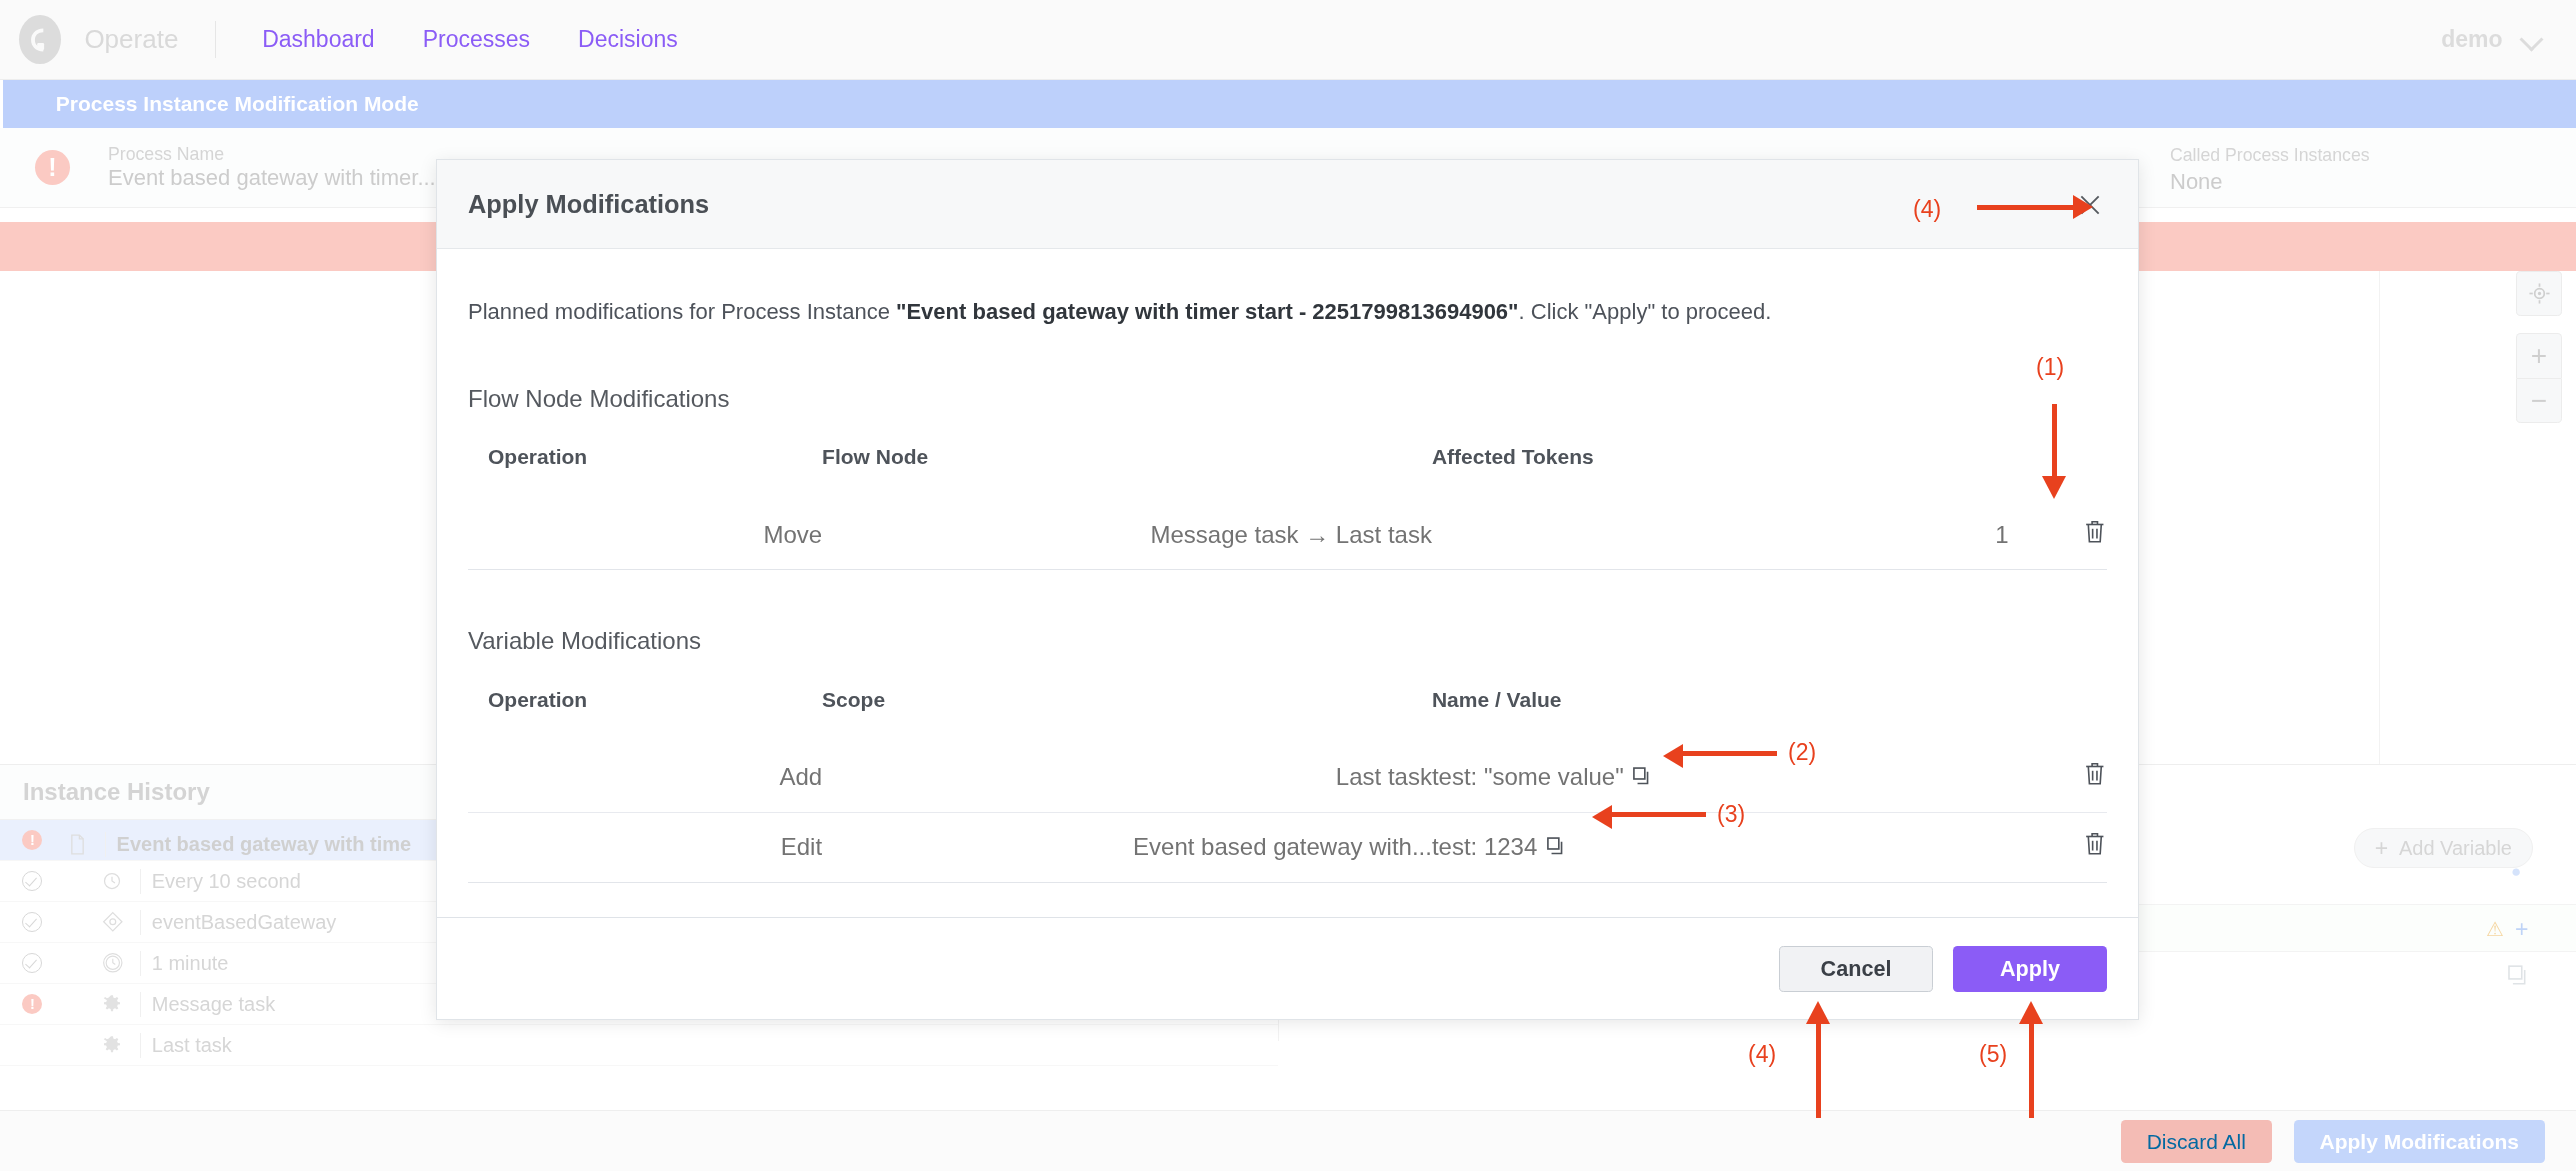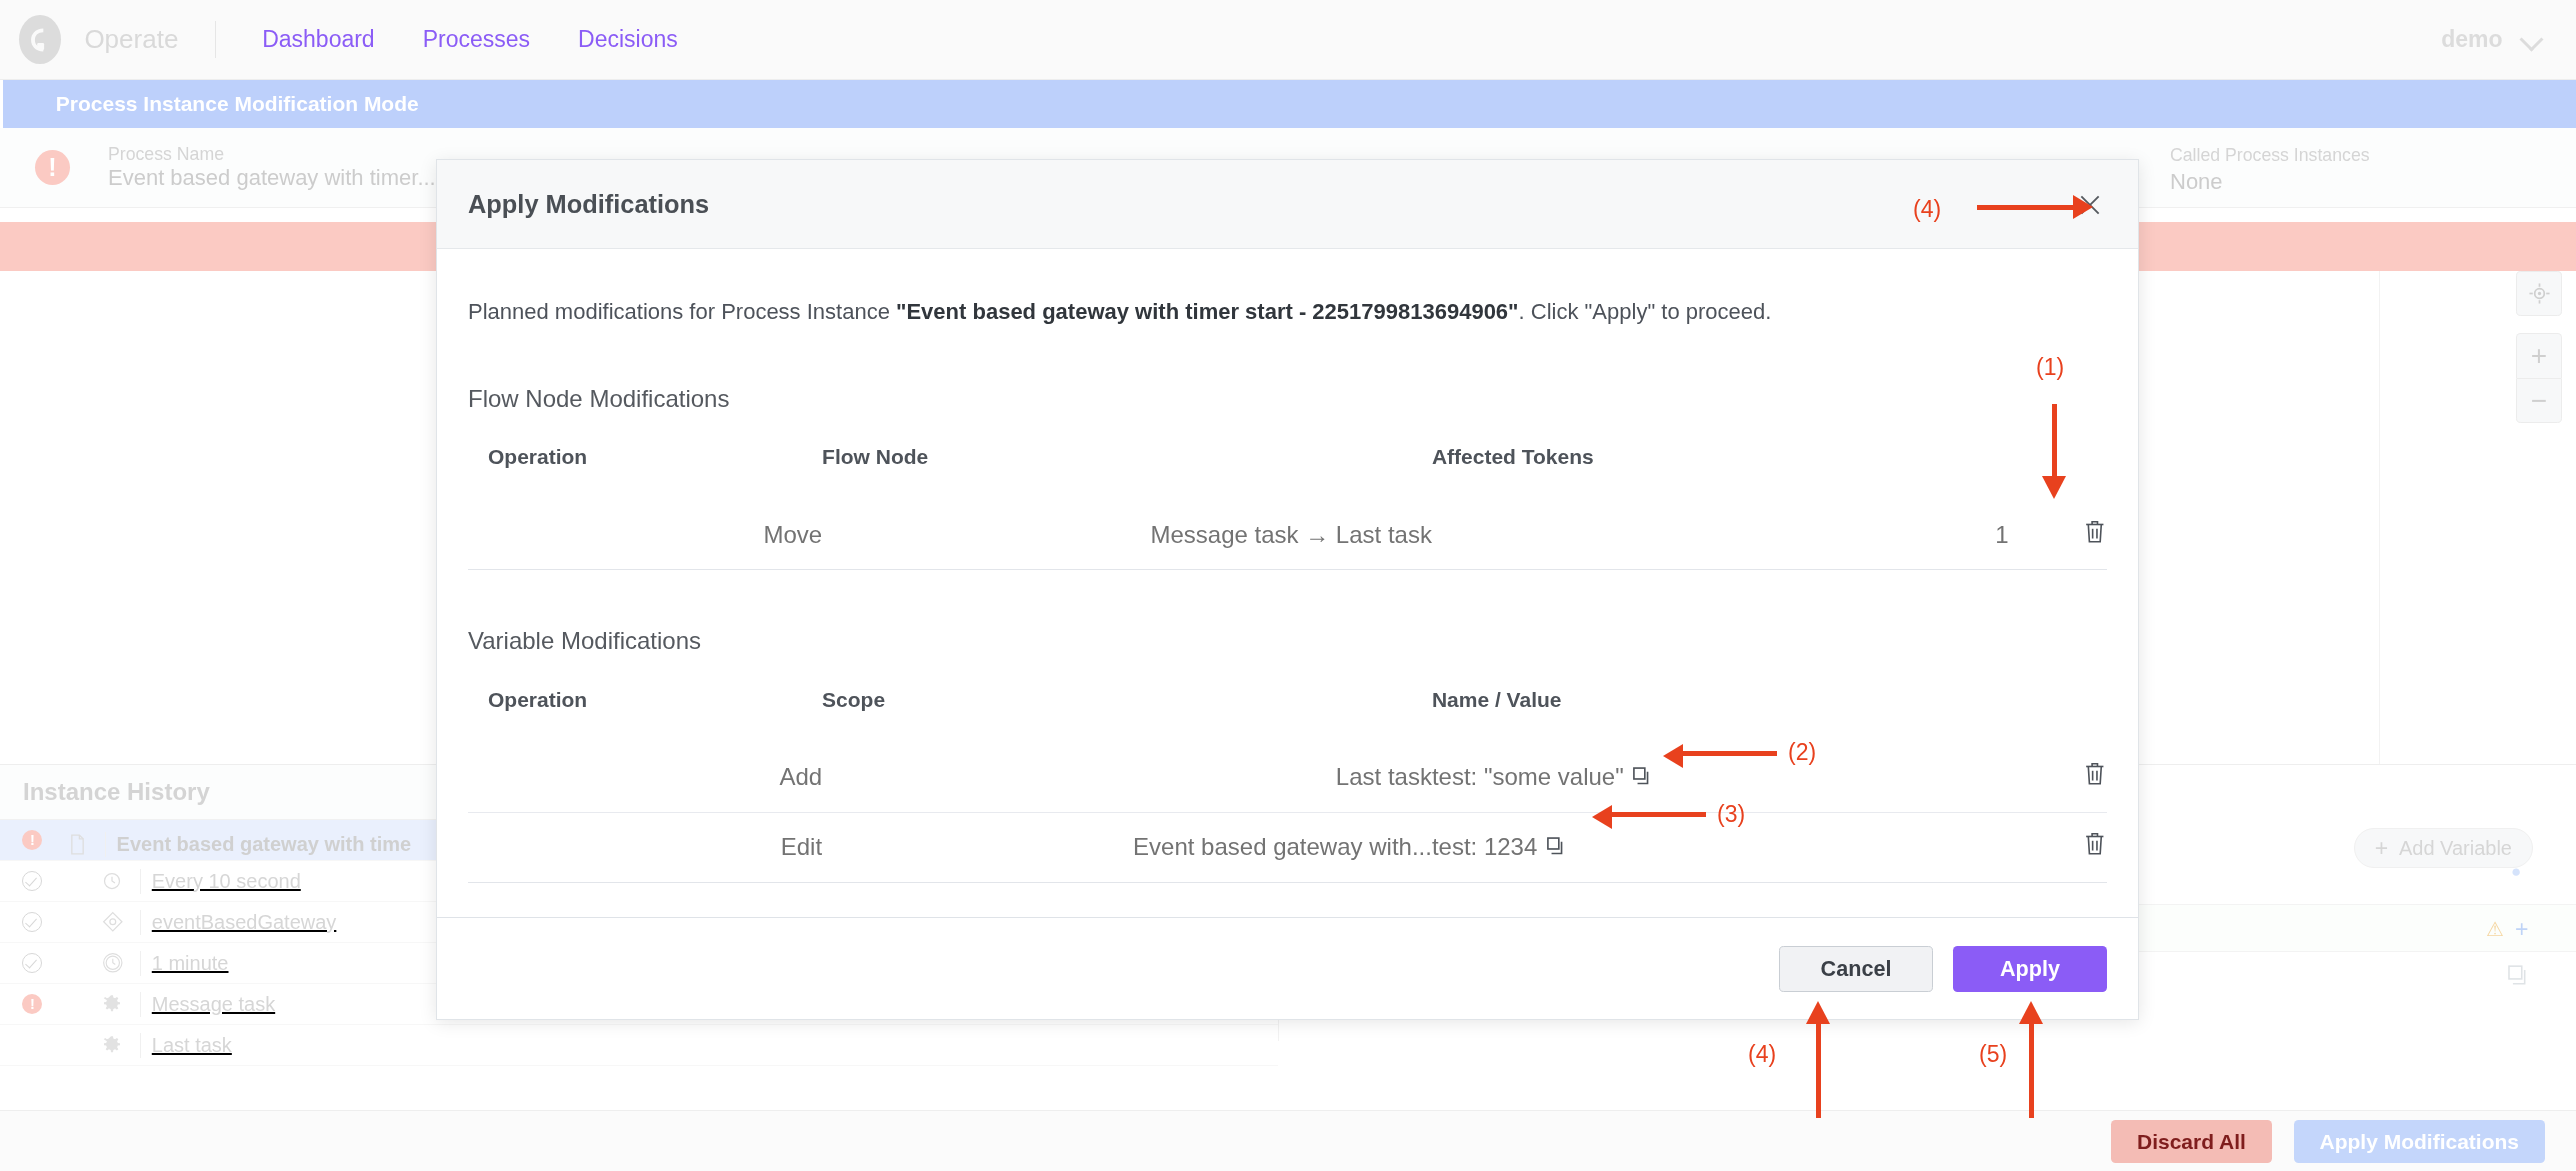--- a/index.html
+++ b/index.html
@@ -103,21 +103,21 @@
   .state-check { width: 20px; height: 20px; border-radius: 50%; border: 1.5px solid #d8d8d8; position: relative; }
   .state-check::after {
     content: ""; position: absolute; left: 4.6px; top: 3.1px; width: 5.4px; height: 10px;
     border-right: 1.5px solid #d8d8d8; border-bottom: 1.5px solid #d8d8d8; transform: rotate(42deg);
   }
   .hist-icon { width: 34px; display:flex; align-items:center; justify-content:center; color: #e2e2e2; font-size: 19px; }
   .hist-divider { width: 0.8px; height: 25px; background: #f0f0f0; margin: 0 10.8px; }
   .hist-label { font-size: 20px; color: #d6d6d6; }
   .hist-label.bold { font-weight: 700; color: #d0d0d0; }
   .hist-indent-1 { margin-left: 10.8px; margin-top: 8px; }
-  .hist-indent-2 { margin-left: 46px; text-decoration: underline; }
+  .hist-indent-2 { margin-left: 46px; }
 
   
   .vars-panel {
     position: absolute; left: 1278px; top: 764px; width: 1298px; height: 277px;
     background: #ffffff; border-top: 0.8px solid #eeeeee; border-left: 0.8px solid #f2f2f2;
   }
   .add-var-btn {
     position: absolute; right: 43px; top: 63px;
     height: 40px; padding: 0 20px; border-radius: 20px; background: #f7f8f9;
     border: 0.8px solid #f0f0f0; display: flex; align-items: center; gap: 10.8px;
@@ -143,21 +143,21 @@
     margin-left: 28px; height: 43px; background: #f5f5f5; border-radius: 3.1px;
     display: flex; align-items: center; padding: 0 23px; gap: 20px;
   }
   .last-mod-text { font-size: 20px; color: #cfcfcf; }
   .last-mod-text b { color: #c4c4c4; font-weight: 700; }
   .pill-sep { width: 0.8px; height: 25px; background: #e6e6e6; }
   .undo-link { font-size: 20px; color: #c3d4f6; }
   .bottom-right { margin-left: auto; margin-right: 31px; display: flex; gap: 21.6px; }
   .btn-discard {
     height: 43px; padding: 0 26px; border-radius: 4.6px; background: #f4bcb5;
-    color: #7f1d1d; font-size: 21px; font-weight: 700; display: flex; align-items: center;
+    color: #0369a1; font-size: 21px; font-weight: 400; display: flex; align-items: center;
     border: none;
   }
   .btn-apply-mods {
     height: 43px; padding: 0 26px; border-radius: 4.6px; background: #c4d6fb;
     color: #ffffff; font-size: 21px; font-weight: 700; display: flex; align-items: center;
     border: none;
   }
 
   
   .modal-overlay { position: absolute; inset: 0; background: transparent; }

